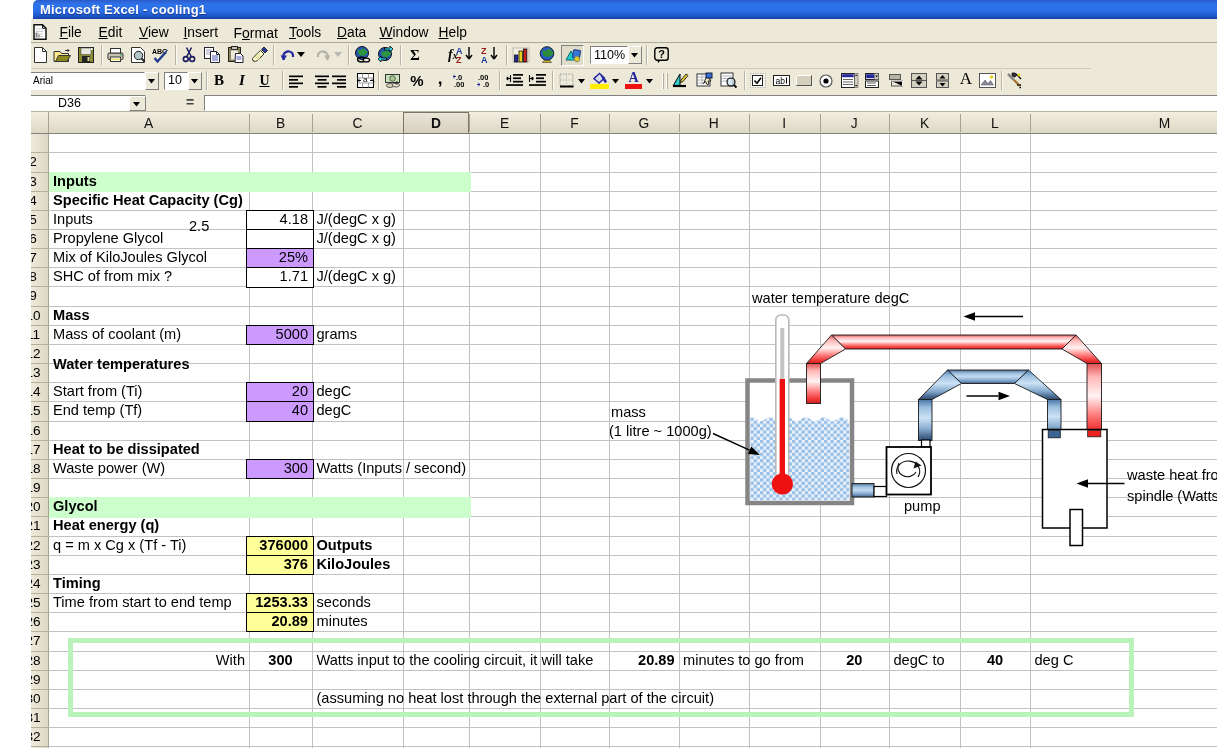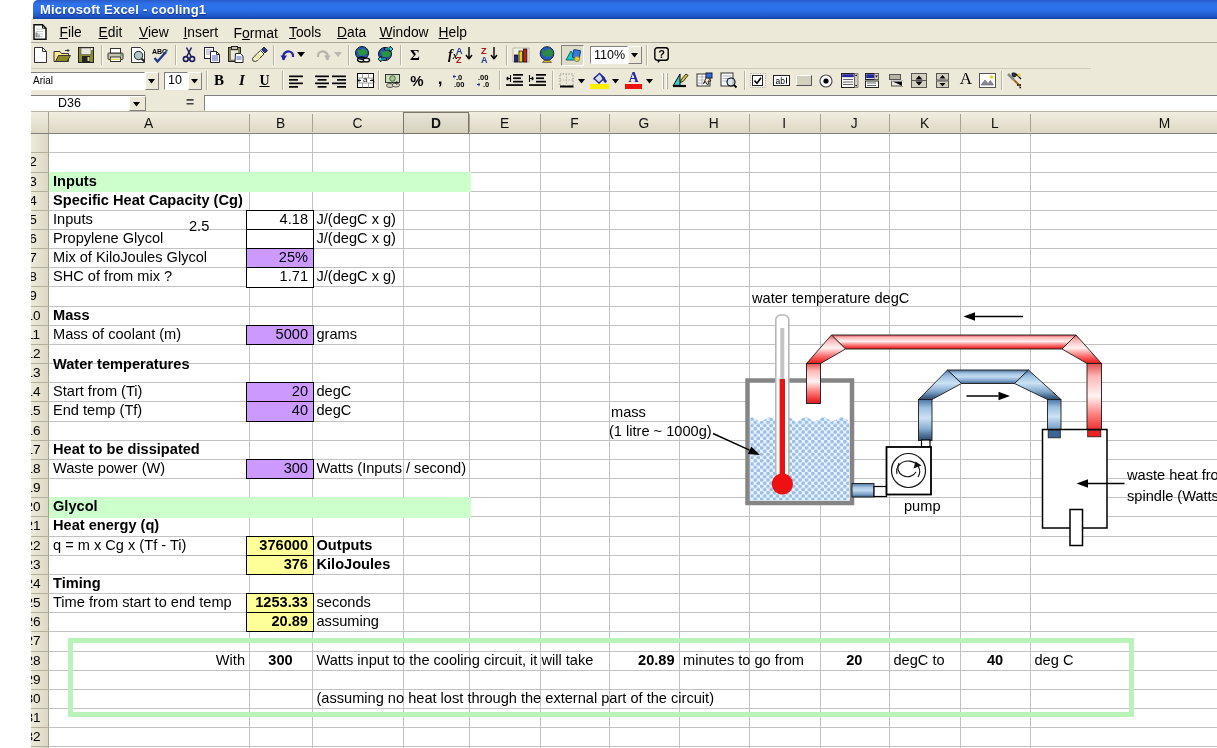--- a/index.html
+++ b/index.html
@@ -552,21 +552,21 @@
 <div class="t" style="left:53.0px;top:535.5px">q = m x Cg x (Tf - Ti)</div>
 <div class="t b" style="left:189px;top:535.5px;width:119px;text-align:right">376000</div>
 <div class="t b" style="left:316.5px;top:535.5px">Outputs</div>
 <div class="t b" style="left:189px;top:554.7px;width:119px;text-align:right">376</div>
 <div class="t b" style="left:316.5px;top:554.7px">KiloJoules</div>
 <div class="t b" style="left:53.0px;top:573.8px">Timing</div>
 <div class="t" style="left:53.0px;top:593.0px">Time from start to end temp</div>
 <div class="t b" style="left:189px;top:593.0px;width:119px;text-align:right">1253.33</div>
 <div class="t" style="left:316.5px;top:593.0px">seconds</div>
 <div class="t b" style="left:189px;top:612.1px;width:119px;text-align:right">20.89</div>
-<div class="t" style="left:316.5px;top:612.1px">assuming</div>
+<div class="t" style="left:316.5px;top:612.1px">minutes</div>
 <div class="t" style="left:-11.5px;top:650.5px;width:256.5px;text-align:right">With</div>
 <div class="t b" style="left:249px;top:650.5px;width:63px;text-align:center">300</div>
 <div class="t" style="left:316.5px;top:650.5px">Watts input to the cooling circuit, it will take</div>
 <div class="t b" style="left:549px;top:650.5px;width:125.60000000000002px;text-align:right">20.89</div>
 <div class="t" style="left:683.1px;top:650.5px">minutes to go from</div>
 <div class="t b" style="left:819.5px;top:650.5px;width:69.5px;text-align:center">20</div>
 <div class="t" style="left:893.5px;top:650.5px">degC to</div>
 <div class="t b" style="left:960px;top:650.5px;width:70px;text-align:center">40</div>
 <div class="t" style="left:1034.5px;top:650.5px">deg C</div>
 <div class="t" style="left:316.5px;top:688.8px">(assuming no heat lost through the external part of the circuit)</div>

